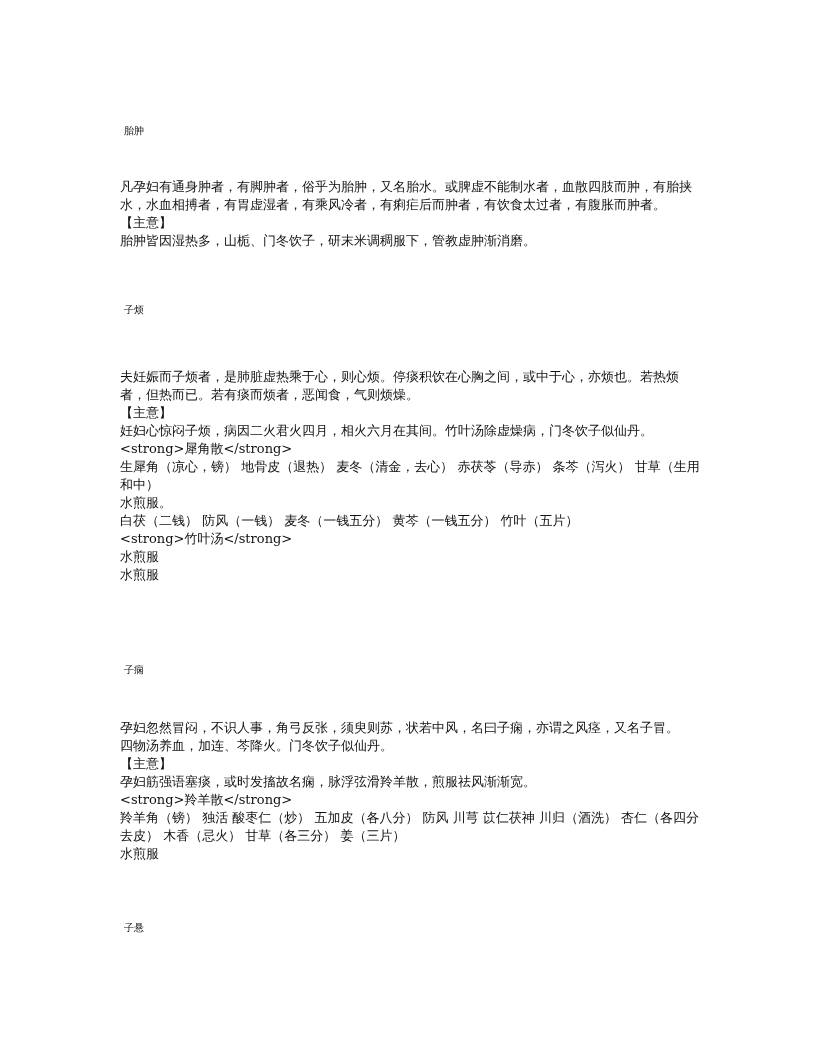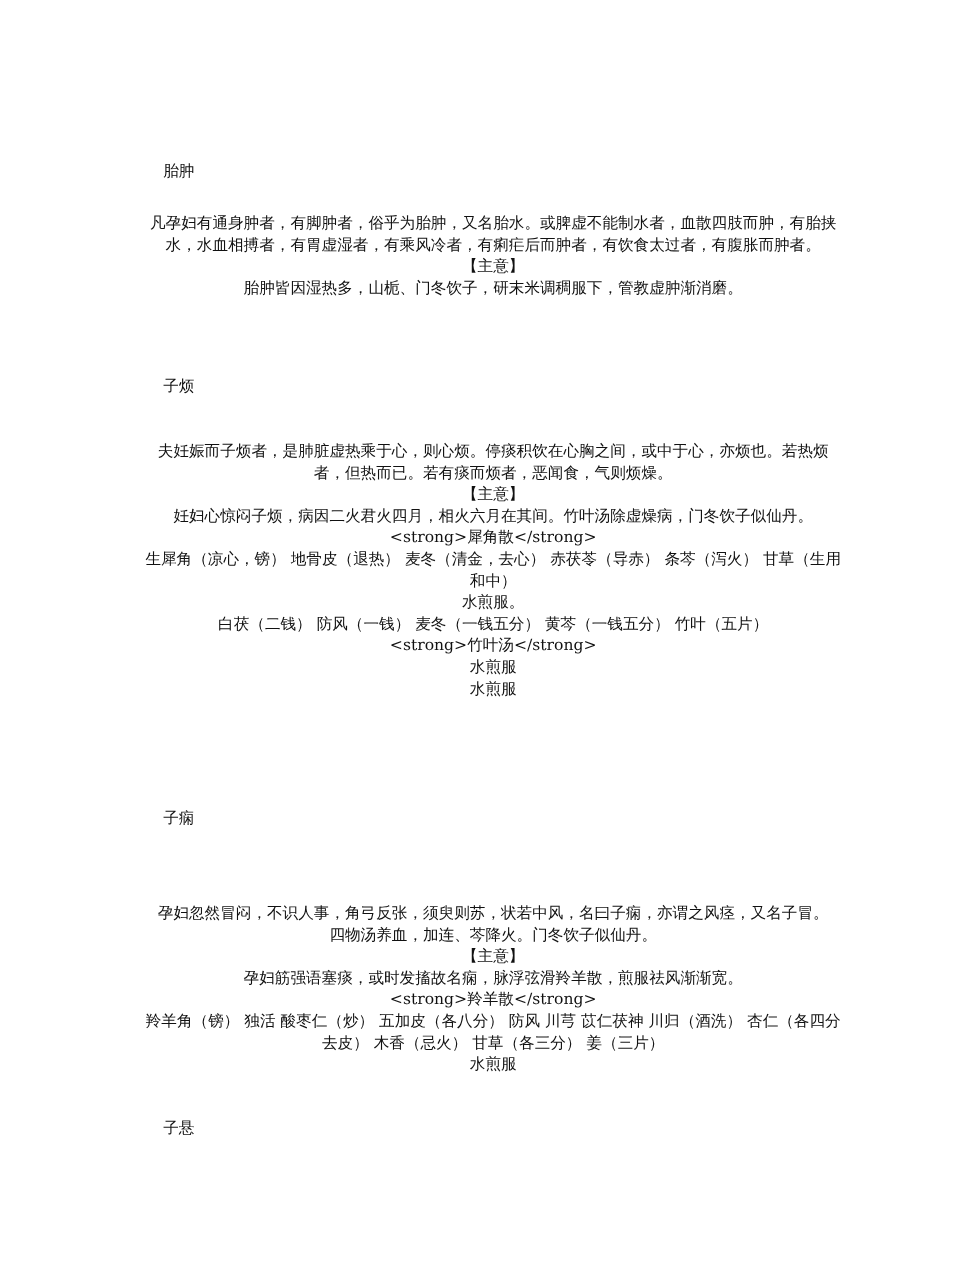--- a/index.html
+++ b/index.html
@@ -1,20 +1,20 @@
 <!DOCTYPE html>
 <html><head>
 <meta charset="utf-8">
 <style>
   html, body { margin:0; padding:0; background:#ffffff; }
   body { width:816px; height:1056px; position:relative; overflow:hidden;
          font-family: "DejaVu Serif", "Liberation Serif", serif; color:#111; }
   .page { position:absolute; left:120px; top:0; width:582px; }
-  .title { position:absolute; left:0; font-size:13px; line-height:18px; margin:16px; font-weight:normal; }
-  .block { position:absolute; left:0; width:582px; font-size:13px; line-height:18px;text-align:center; }
+  .title { position:absolute; left:0; font-size:10px; line-height:18px; margin:4px; font-weight:normal;font-family:Liberation Mono, monospace; }
+  .block { position:absolute; left:0; width:582px; font-size:13px; line-height:18px; }
   .line { display:block; white-space:normal; word-break:break-all; }
 </style>
 </head>
 <body>
 
 <div class="page">
 
   <h2 class="title" style="top:119px">胎肿</h2>
   <div class="block" style="top:178px">
     <span class="line">凡孕妇有通身肿者，有脚肿者，俗乎为胎肿，又名胎水。或脾虚不能制水者，血散四肢而肿，有胎挟水，水血相搏者，有胃虚湿者，有乘风冷者，有痢疟后而肿者，有饮食太过者，有腹胀而肿者。</span>
@@ -30,21 +30,21 @@
     <span class="line">&lt;strong&gt;犀角散&lt;/strong&gt;</span>
     <span class="line">生犀角（凉心，镑） 地骨皮（退热） 麦冬（清金，去心） 赤茯苓（导赤） 条芩（泻火） 甘草（生用和中）</span>
     <span class="line">水煎服。</span>
     <span class="line">白茯（二钱） 防风（一钱） 麦冬（一钱五分） 黄芩（一钱五分） 竹叶（五片）</span>
     <span class="line">&lt;strong&gt;竹叶汤&lt;/strong&gt;</span>
     <span class="line">水煎服</span>
     <span class="line">水煎服</span>
   </div>
 
   <h2 class="title" style="top:658px">子痫</h2>
-  <div class="block" style="top:753px">
+  <div class="block" style="top:719px">
     <span class="line">孕妇忽然冒闷，不识人事，角弓反张，须臾则苏，状若中风，名曰子痫，亦谓之风痉，又名子冒。</span>
     <span class="line">四物汤养血，加连、芩降火。门冬饮子似仙丹。</span>
     <span class="line">【主意】</span>
     <span class="line">孕妇筋强语塞痰，或时发搐故名痫，脉浮弦滑羚羊散，煎服祛风渐渐宽。</span>
     <span class="line">&lt;strong&gt;羚羊散&lt;/strong&gt;</span>
     <span class="line">羚羊角（镑） 独活 酸枣仁（炒） 五加皮（各八分） 防风 川芎 苡仁茯神 川归（酒洗） 杏仁（各四分去皮） 木香（忌火） 甘草（各三分） 姜（三片）</span>
     <span class="line">水煎服</span>
   </div>
 
   <h2 class="title" style="top:916px">子悬</h2>

